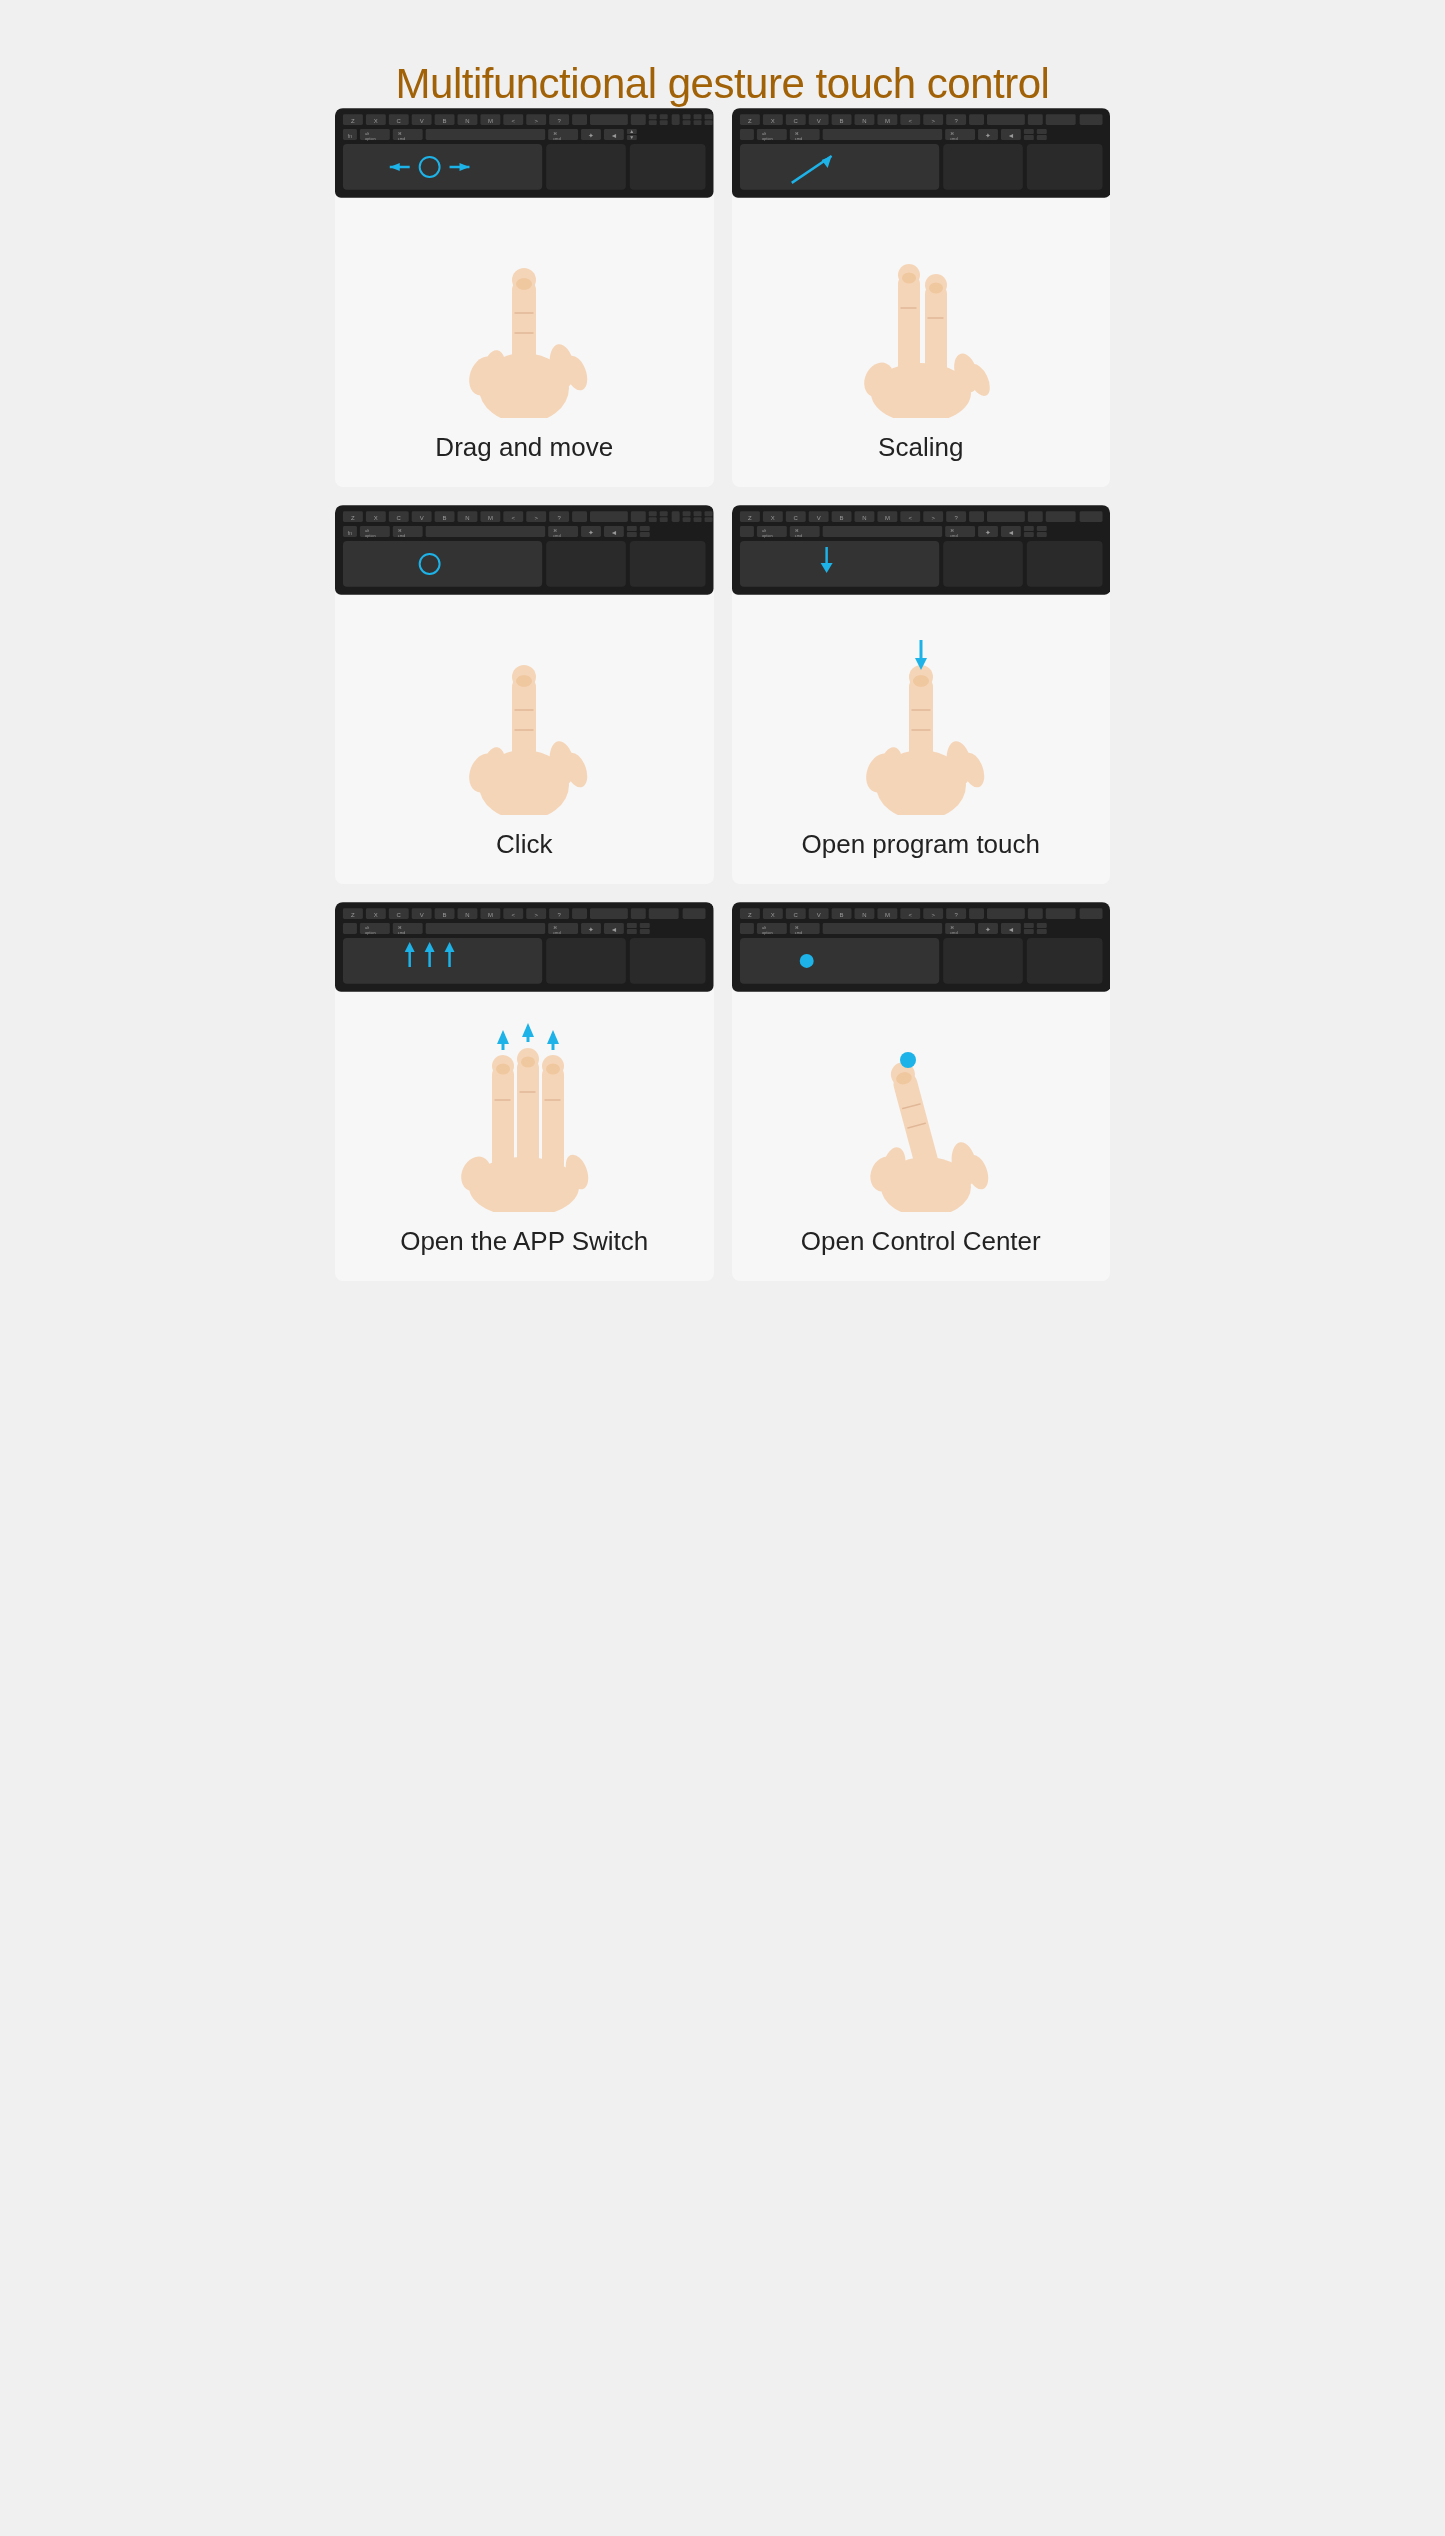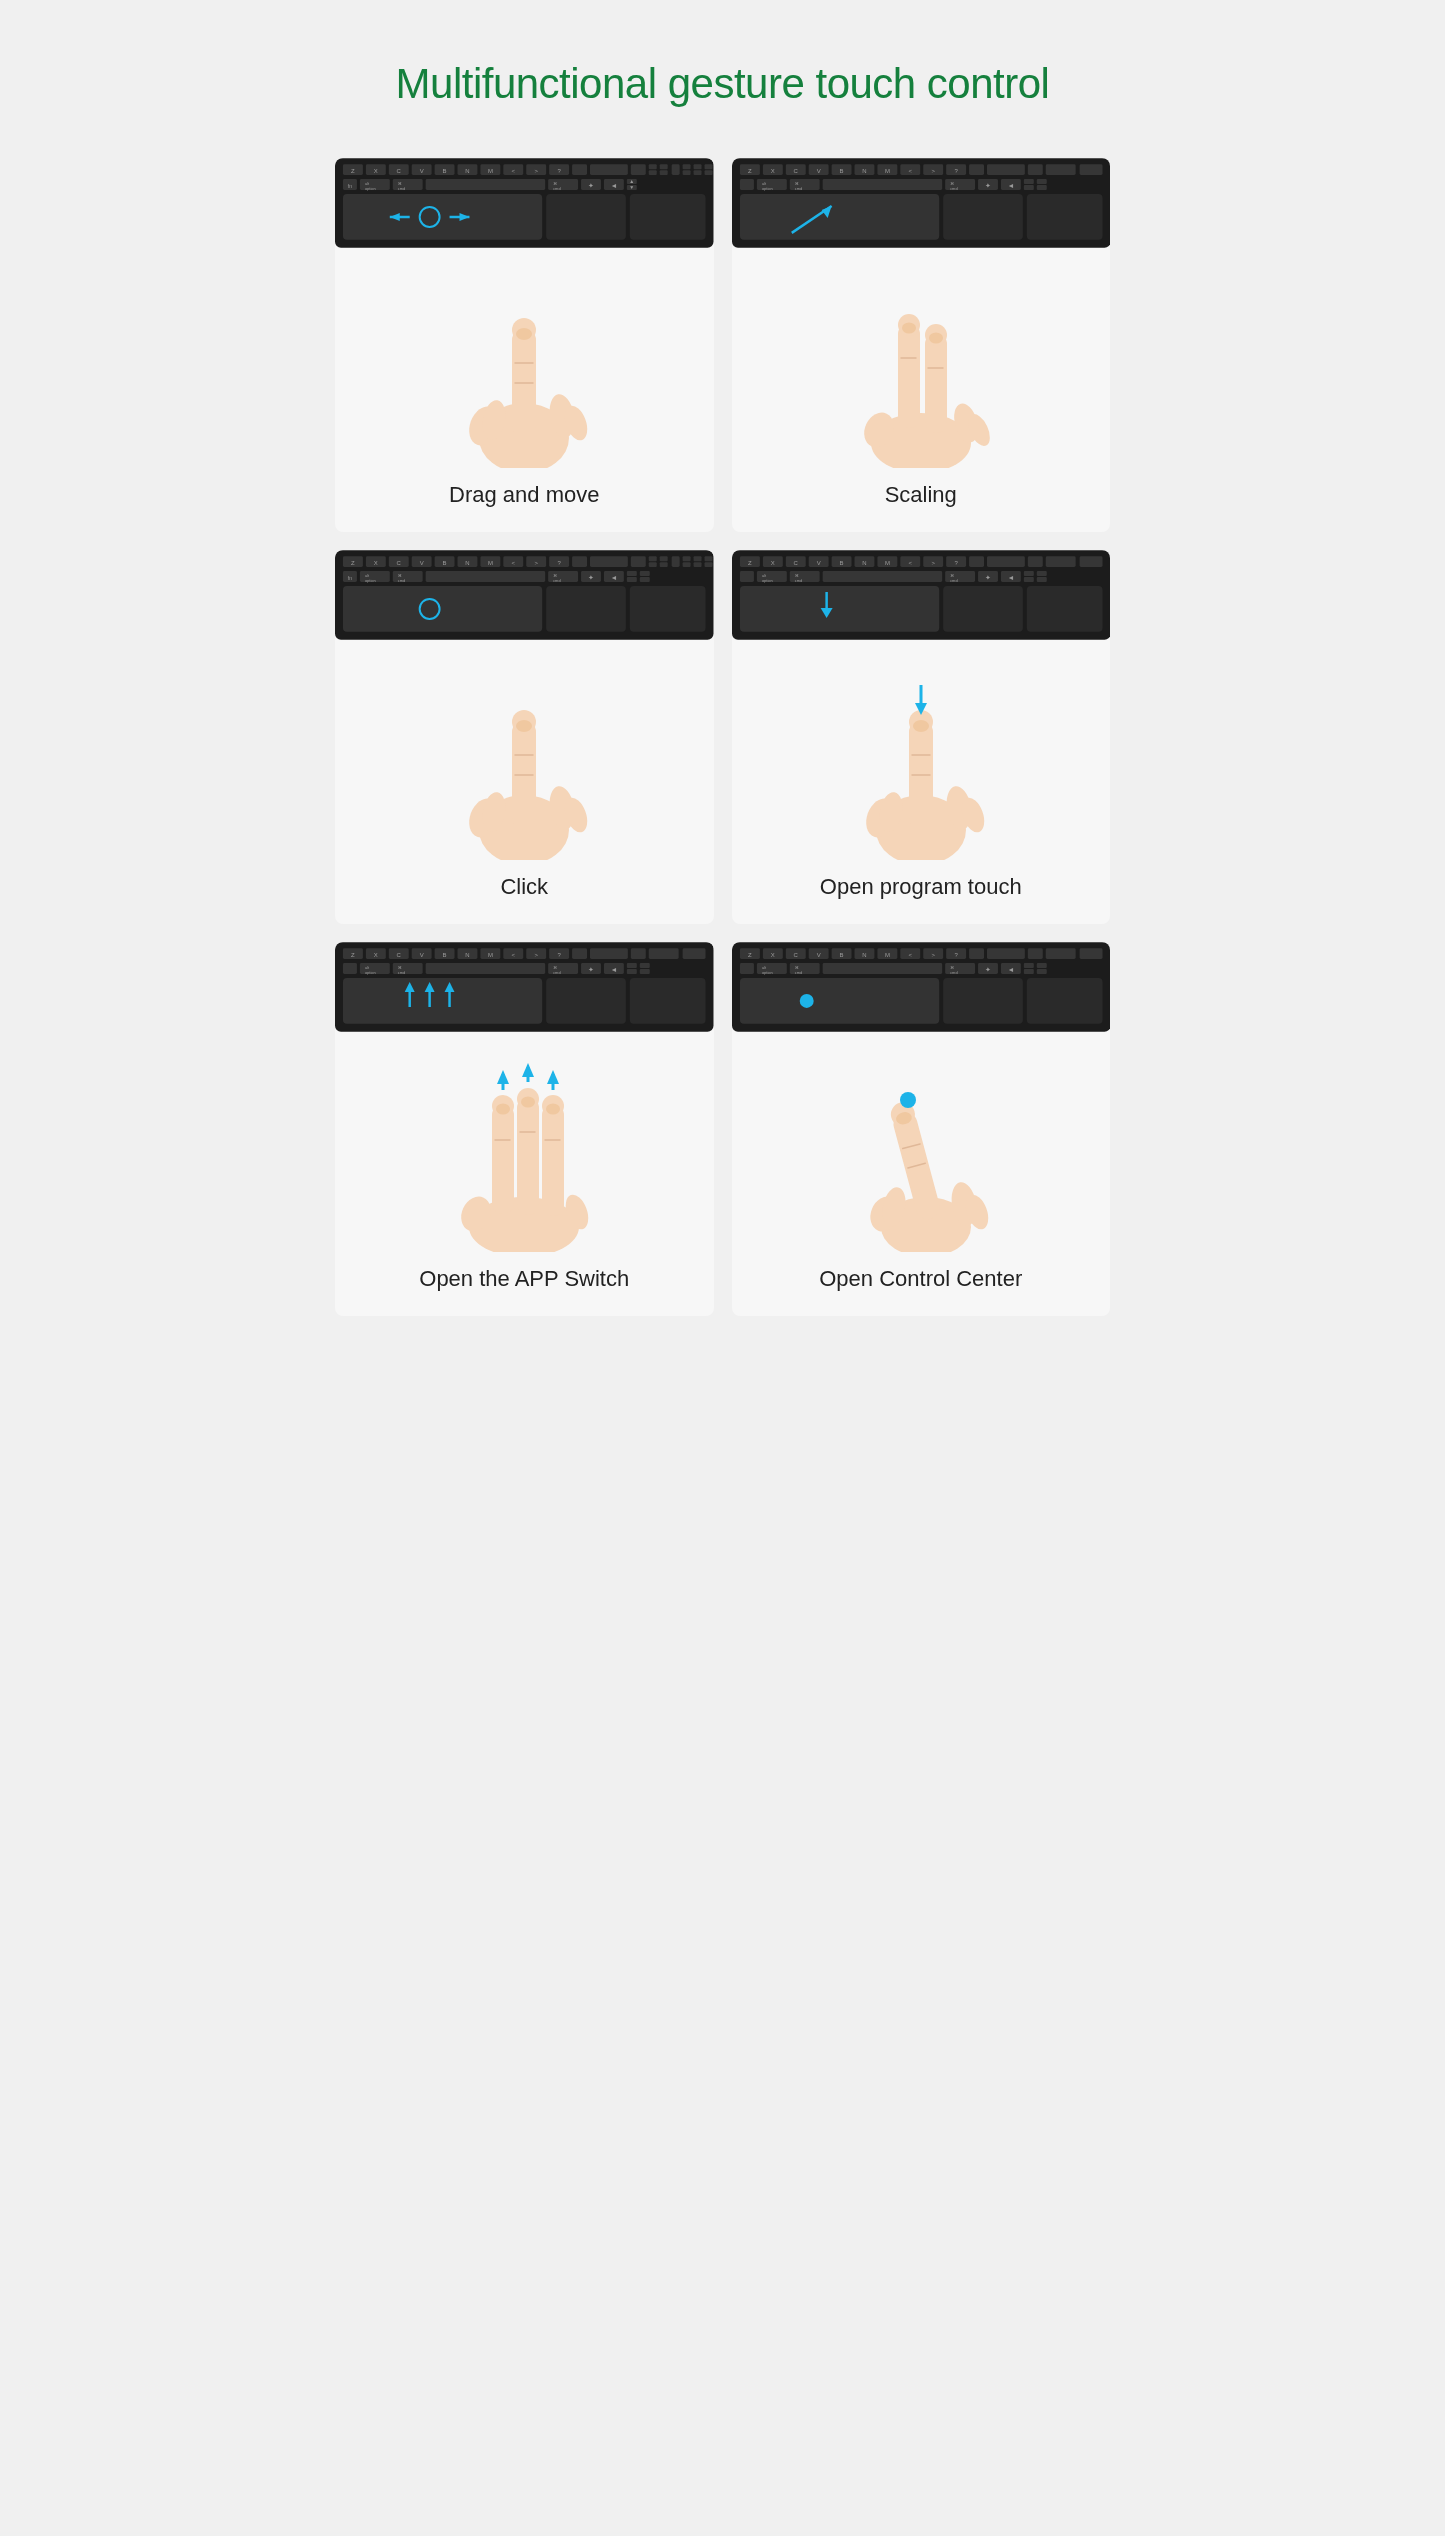--- a/index.html
+++ b/index.html
@@ -12,43 +12,42 @@
 
     .page-wrapper {
       background: #f0f0f0;
       padding: 60px 30px 60px 30px;
     }
 
     .main-title {
       text-align: center;
       font-size: 42px;
       font-weight: 400;
-      color: #15803d;
-      margin-bottom: 50px;
+      color: #a16207;
       letter-spacing: -0.5px;
     }
 
     .grid {
       display: grid;
       grid-template-columns: 1fr 1fr;
       gap: 18px;
     }
 
     .gesture-cell {
       background: #f7f7f7;
       border-radius: 8px;
       overflow: hidden;
       display: flex;
       flex-direction: column;
       align-items: center;
       padding-bottom: 24px;
     }
 
     .gesture-label {
-      font-size: 22px;
+      font-size: 26px;
       color: #222;
       text-align: center;
       margin-top: 14px;
       font-weight: 400;
     }
 
     .gesture-svg-area {
       width: 100%;
       flex: 1;
       display: flex;

